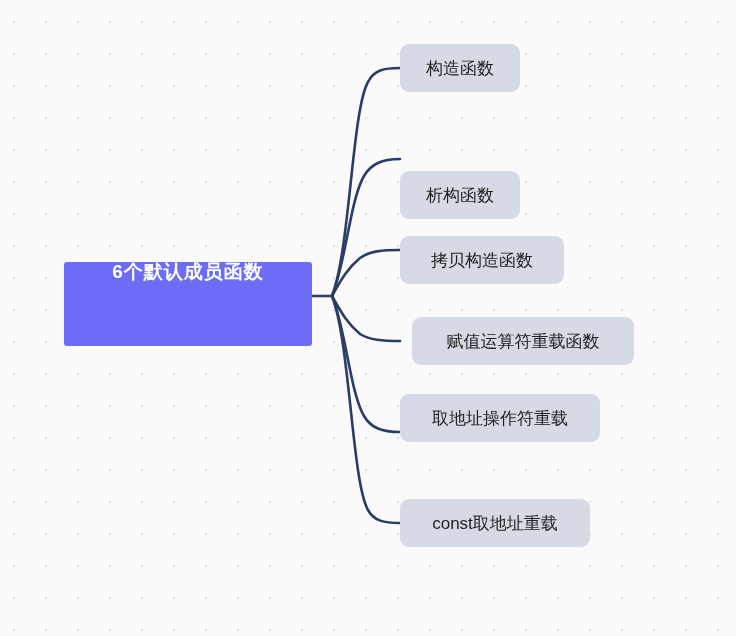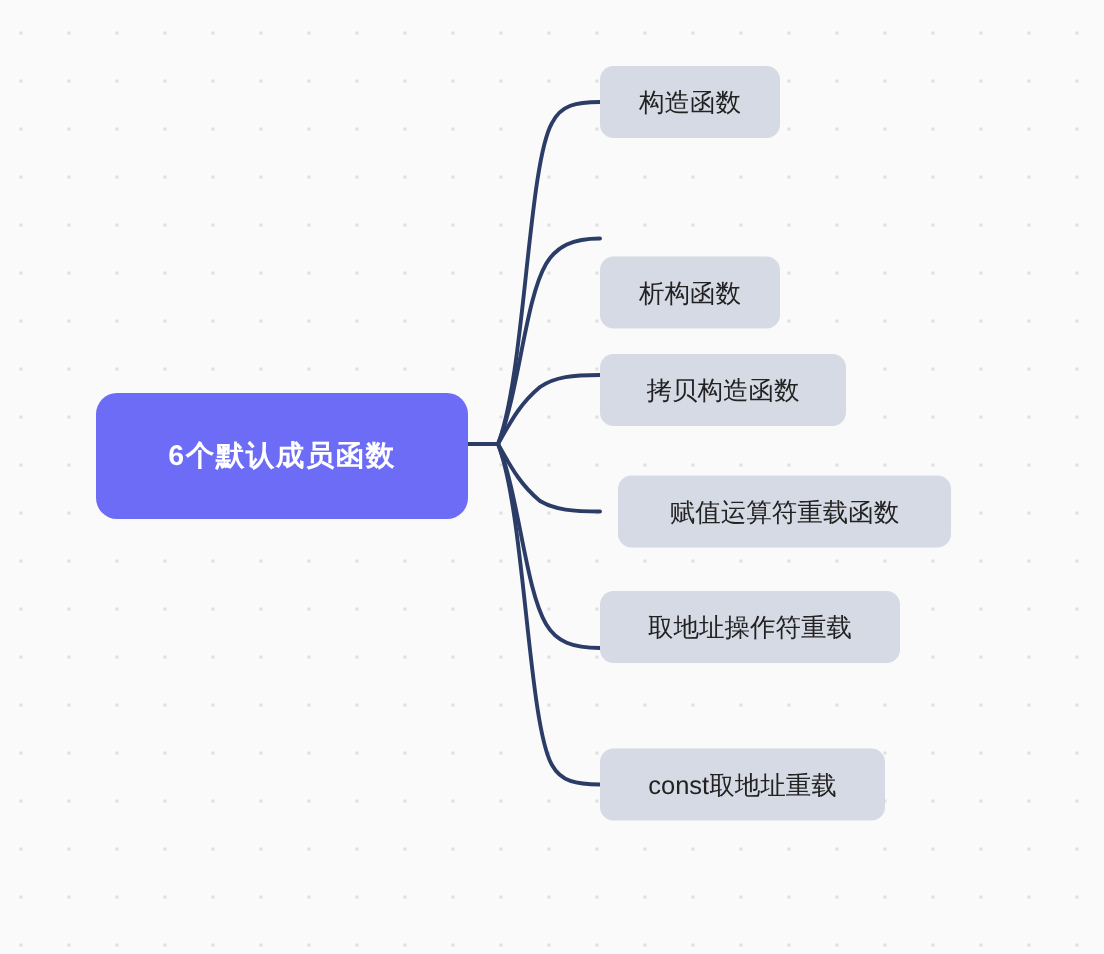--- a/index.html
+++ b/index.html
@@ -36,23 +36,22 @@
   }
 
   
   .root-node {
     position: absolute;
     left: 64px;
     top: 262px;
     width: 248px;
     height: 84px;
     background: #6C6CF7;
-    border-radius: 14px;
+    border-radius: 3px;
     display: flex;
-    align-items: center;
     justify-content: center;
     box-sizing: border-box;
   }
   .root-label {
     color: #FFFFFF;
     font-size: 19px;
     font-weight: bold;
     letter-spacing: 1px;
     white-space: nowrap;
     line-height: 1;

